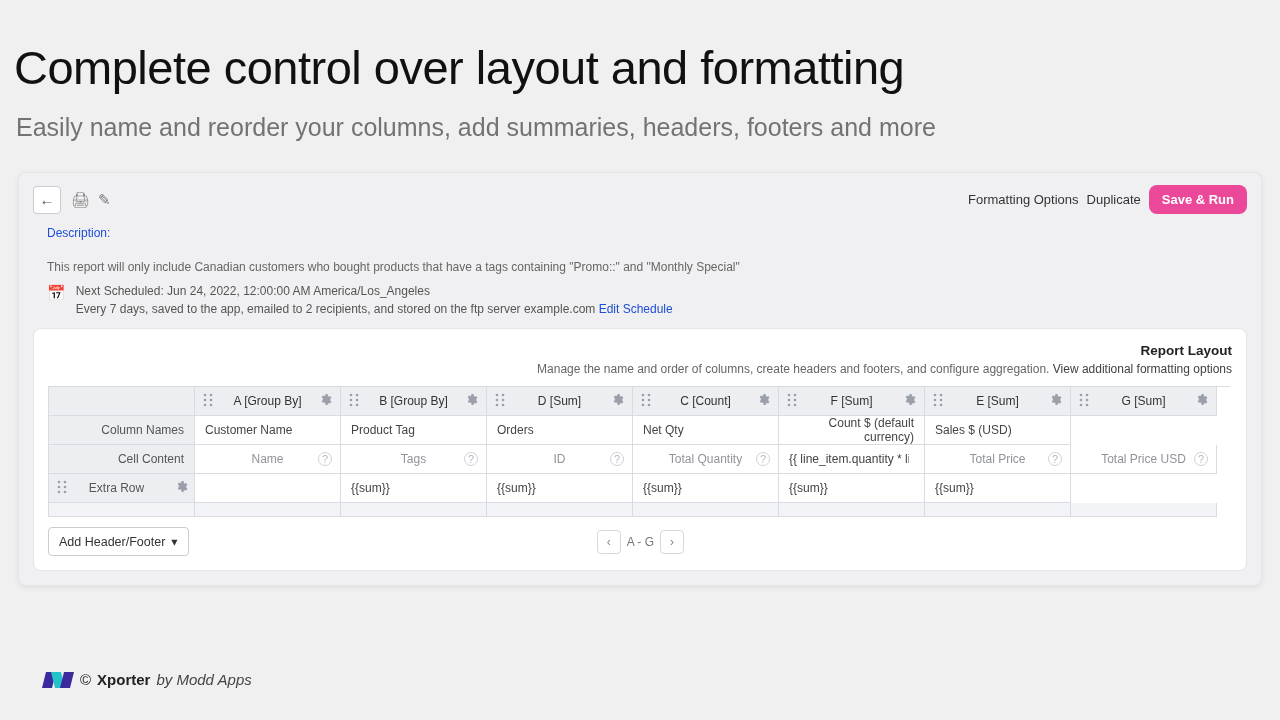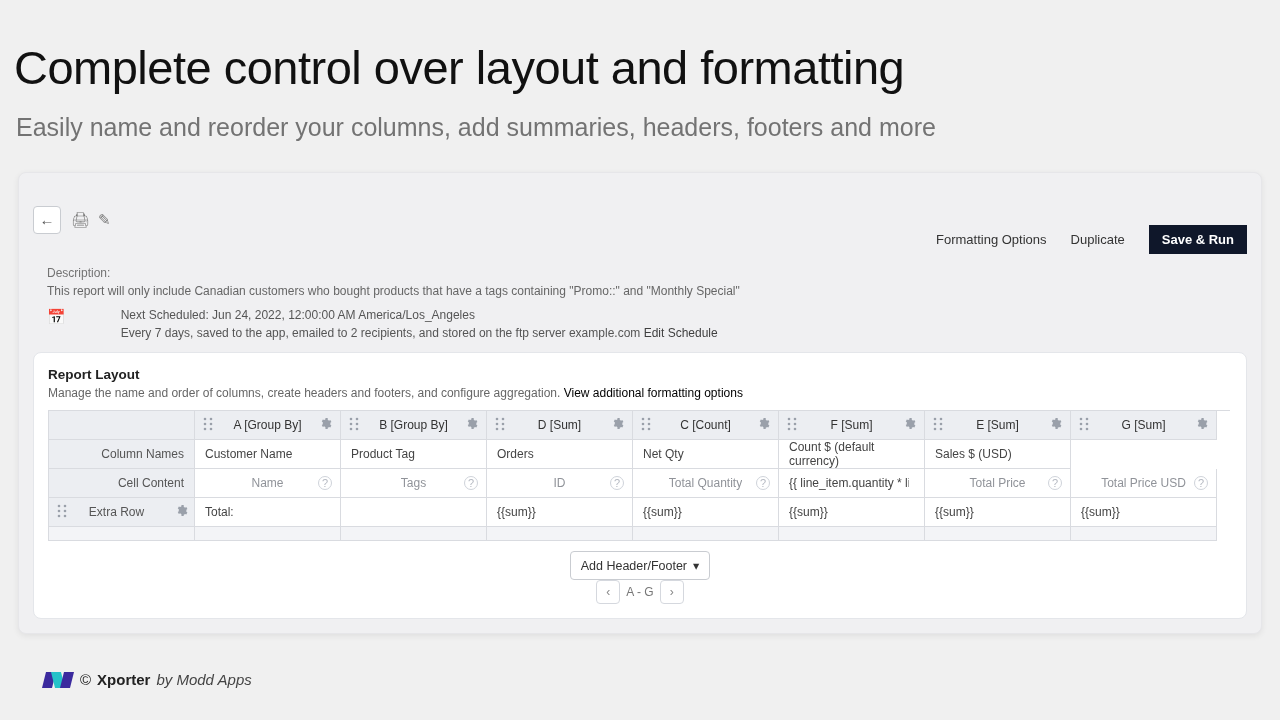--- a/index.html
+++ b/index.html
@@ -10,54 +10,54 @@
   .app-card {
     background: #f0f0f2; border: 1px solid #e6e6e9; border-radius: 8px;
     box-shadow: 0 2px 6px rgba(0,0,0,0.07); padding: 12px 14px 14px 14px; margin: 0 6px;
   }
   .hdr-row { display: flex; align-items: center; }
   .back-btn { width: 28px; height: 28px; border: 1px solid #c9ccd1; border-radius: 4px; background: #fff; display:flex; align-items:center; justify-content:center; font-size:15px; color:#555; cursor:pointer; }
   .report-title { font-size: 17px; font-weight: 600; color: #222; margin-left: 12px; }
   .hdr-icons { margin-left: 10px; display:flex; gap:8px; align-items:center; }
   .hdr-icons span { color:#777; font-size:15px; cursor:pointer; }
   .hdr-spacer { flex:1; }
-  .hdr-actions { display:flex; align-items:center; gap:24px;margin-top:40px; }
+  .hdr-actions { display:flex; align-items:center; gap:8px; }
   .link-btn { font-size: 13px; color:#333; cursor:pointer; }
-  .save-run { background:#0f172a; color:#fff; border:none; border-radius:0; padding:7px 13px; font-size:13px; font-weight:600; cursor:pointer; }
+  .save-run { background:#ec4899; color:#fff; border:none; border-radius:8px; padding:7px 13px; font-size:13px; font-weight:600; cursor:pointer; }
   .desc-block { margin: 12px 0 8px 14px; font-size: 12px; color:#666; }
-  .desc-label { color:#737373; font-size:12px; margin-bottom:4px; }
+  .desc-label { color:#1d4ed8; font-size:12px; margin-bottom:20px; }
   .sched-row { display:flex; align-items:flex-start; gap:10px; margin-top:8px; }
   .cal-icon { color:#888; font-size:15px; margin-top:2px; }
-  .sched-text { font-size:12px; color:#555; line-height:1.5;margin-left:45px; }
-  .sched-text a { color:#404040; text-decoration:none; cursor:pointer; }
-
-  .layout-card { background:#fff; border:1px solid #e4e6ea; border-radius:8px; margin-top:10px; padding:14px 0 14px 0; }
+  .sched-text { font-size:12px; color:#555; line-height:1.5; }
+  .sched-text a { color:#1d4ed8; text-decoration:none; cursor:pointer; }
+
+  .layout-card { background:#fff; border:1px solid #e4e6ea; border-radius:8px; margin-top:10px; padding:14px 0 14px 0;text-align:right; }
   .layout-head { padding: 0 14px 10px 14px; }
   .layout-title { font-size:13.5px; font-weight:600; color:#222; }
   .layout-sub { font-size:12px; color:#666; margin-top:4px; }
-  .layout-sub a { color:#000000; text-decoration:none; cursor:pointer; }
+  .layout-sub a { color:#404040; text-decoration:none; cursor:pointer; }
 
   .grid { border-top:1px solid #d9dbe0; border-left:1px solid #d9dbe0; margin: 0 16px 0 14px; }
   .grow { display:flex; }
   .gcell { border-right:1px solid #d9dbe0; border-bottom:1px solid #d9dbe0; height:29px; display:flex; align-items:center; font-size:12px; color:#444; position:relative; }
   .rowlabel { width:146px; background:#eceef2; justify-content:flex-end; padding-right:10px; color:#555; }
   .colhead  { width:146px; background:#eceef2; justify-content:center; gap:6px; }
   .colhead .drag { position:absolute; left:8px; color:#9aa0aa; cursor:grab; }
   .colhead .gear { position:absolute; right:8px; color:#9aa0aa; cursor:pointer; }
   .colhead .lbl { font-weight:500; color:#333; }
   .data { width:146px; background:#fff; padding:0 10px; }
   .data .q { position:absolute; right:8px; color:#b5b9c2; font-size:11px; width:14px; height:14px; border:1px solid #cfd3da; border-radius:50%; display:flex; align-items:center; justify-content:center; cursor:help; }
   .data.center { justify-content:center; color:#909399; }
   .extra-row .rowlabel { gap:8px; }
   .extra-row .rowlabel .drag { position:absolute; left:8px; color:#9aa0aa; cursor:grab; }
   .extra-row .rowlabel .gear { position:absolute; right:-0px; color:#9aa0aa; cursor:pointer; }
   .extra-row .rowlabel .txt { margin-right:auto; margin-left:auto; }
   .spacer-row .gcell { height:14px; background:#f3f4f7; }
 
-  .grid-footer { display:flex; align-items:center; margin-top:10px; padding:0 14px;flex-direction:column; }
+  .grid-footer { display:flex; align-items:center; margin-top:10px; padding:0 14px; }
   .add-hf { border:1px solid #c9ccd1; background:#fff; border-radius:4px; padding:6px 10px; font-size:12.5px; color:#333; cursor:pointer; display:flex; align-items:center; gap:6px;}
   .pager { margin:0 auto; display:flex; align-items:center; gap:6px; font-size:12px; color:#777; }
   .pgbtn { width:24px; height:24px; border:1px solid #d5d8de; border-radius:4px; background:#fff; display:flex; align-items:center; justify-content:center; color:#888; cursor:pointer; }
 
   .footer { position:absolute; left:44px; bottom:32px; display:flex; align-items:center; gap:6px; font-size:15px; color:#222; }
   .footer .logo { display:inline-flex; gap:1px; margin-right:2px;}
   .footer .logo span { width:10px; height:16px; }
   .footer .logo .a { background:#3b2a9e; transform:skewX(-14deg); }
   .footer .logo .b { background:#25c2c9; transform:skewX(14deg); margin-left:-2px;}
   .footer .logo .c { background:#3b2a9e; transform:skewX(-14deg); margin-left:-2px;}
@@ -273,23 +273,20 @@
                   <circle cx="8" cy="2" r="1.3"></circle>
                   <circle cx="2" cy="7" r="1.3"></circle>
                   <circle cx="8" cy="7" r="1.3"></circle>
                   <circle cx="2" cy="12" r="1.3"></circle>
                   <circle cx="8" cy="12" r="1.3"></circle>
                 </svg></span>
               <span class="txt">Extra Row</span>
               <span class="gear" style="right:6px"><svg class="gear-svg" viewBox="0 0 24 24">
                   <path d="M12 8a4 4 0 100 8 4 4 0 000-8zm9 4a7.9 7.9 0 00-.1-1.3l2-1.6-2-3.4-2.4 1a7.6 7.6 0 00-2.2-1.3L16 2h-4l-.3 2.4a7.6 7.6 0 00-2.2 1.3l-2.4-1-2 3.4 2 1.6A8 8 0 007 12c0 .4 0 .9.1 1.3l-2 1.6 2 3.4 2.4-1c.7.5 1.4 1 2.2 1.3L12 22h4l.3-2.4c.8-.3 1.5-.8 2.2-1.3l2.4 1 2-3.4-2-1.6c.1-.4.1-.9.1-1.3z"></path>
                 </svg></span>
-            </div>
-            <div class="gcell data">
-              <span>Total:</span>
             </div>
             <div class="gcell data">
               <span></span>
             </div>
             <div class="gcell data">
               <span>{{sum}}</span>
             </div>
             <div class="gcell data">
               <span>{{sum}}</span>
             </div>

